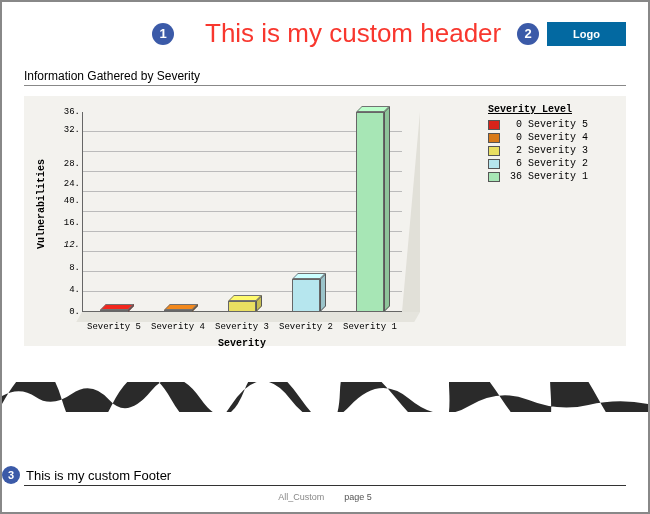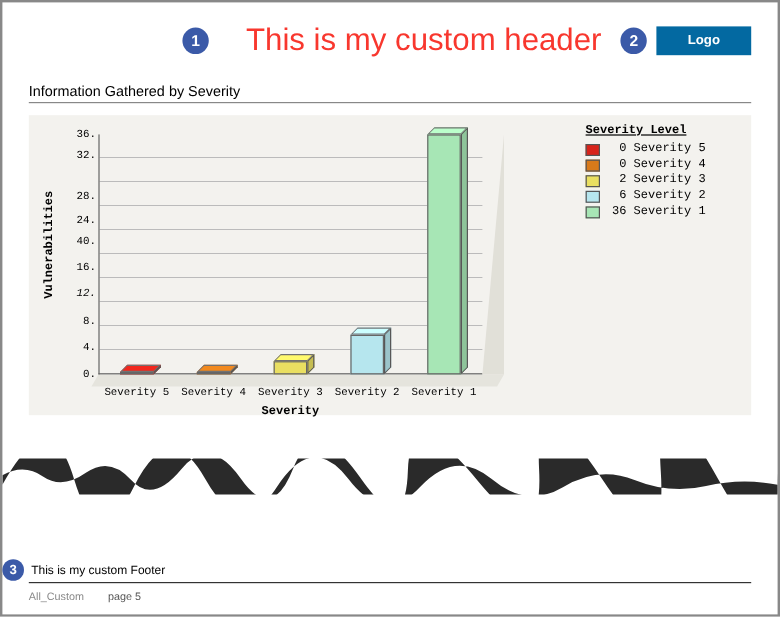--- a/index.html
+++ b/index.html
@@ -83,23 +83,23 @@
   .legend-total { border-top: 1px solid #666; margin-top: 3px; padding-top: 2px; display:flex; gap:6px;}
   .legend-total .spacer { width: 12px; }
 
   .torn {
     position: absolute; left: 0; right: 0; top: 380px; height: 30px;
   }
   .torn svg { width: 100%; height: 100%; display: block; }
 
   .footer-area { position: absolute; left: 22px; right: 22px; bottom: 10px; }
   .footer-badge-row { display: flex; align-items: center; gap: 6px; margin-bottom: 1px; }
-  .footer-text { font-size: 10px; }
+  .footer-text { font-size: 13px; }
   .hr2 { border: none; border-top: 1px solid #333; margin: 1px 0 6px 0; }
-  .footer-bottom { display: flex; justify-content: flex-start; font-size: 9px; color: #555; gap: 20px; }
+  .footer-bottom { display: flex; justify-content: center; font-size: 9px; color: #555; gap: 20px; }
   .footer-bottom .fname { color: #888; }
 </style>
 </head>
 <body>
 
 <div class="outer">
 
   <div class="header-row">
     <div style="width:118px;"></div>
     <div class="badge">1</div>

